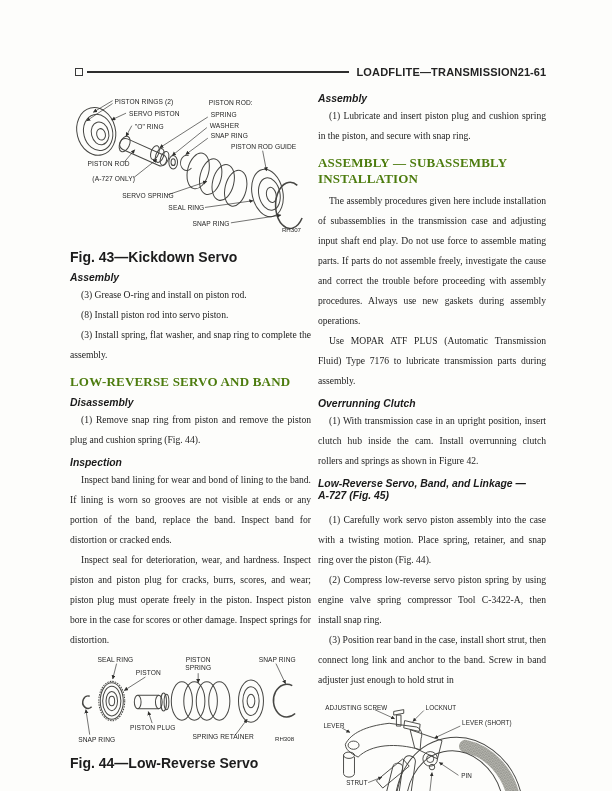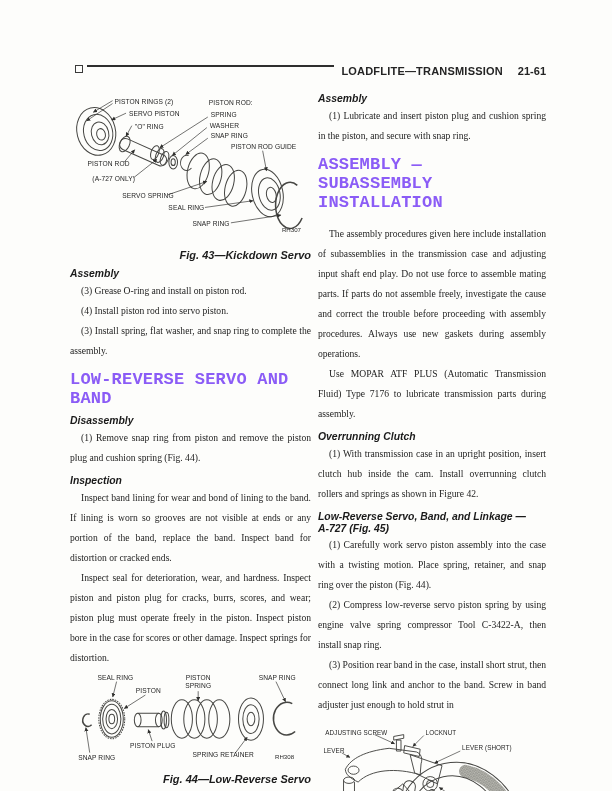--- a/index.html
+++ b/index.html
@@ -5,48 +5,48 @@
   html,body { margin:0; padding:0; }
   body { background:#e9e9e6; }
   .page {
     position:relative; width:612px; height:791px; margin:0 auto;
     background:#fdfdfb; color:#1b1b1b; overflow:hidden;
     font-family:"Liberation Serif", serif;
   }
   
   .header {
     position:absolute; left:75px; top:65px; width:471px; height:14px;
-    display:flex; align-items:flex-start;
+    display:flex; align-items:center;
     font-family:"Liberation Sans", sans-serif; font-weight:bold; font-size:11px;
     color:#242424; white-space:nowrap;
   }
   .header .sq { width:6px; height:6px; border:1.2px solid #3a3a3a; background:transparent; }
   .header .rule { flex:1; height:2px; background:#2e2e2e; margin:0 7px 0 4px; }
   .header .ttl { letter-spacing:0.2px; }
-  .header .pg { margin-left:15px; }
+  .header .pg { }
   
   .col-left  { position:absolute; left:70px;  top:92px; width:241px; }
   .col-right { position:absolute; left:318px; top:92px; width:228px; }
   p { margin:0; font-size:9.6px; line-height:20px; text-align:justify; color:#1d1d1d; }
   p.ind { text-indent:11px; }
   p.sp { margin-top:0; }
   .subhead {
     font-family:"Liberation Sans", sans-serif; font-weight:bold; font-style:italic;
     font-size:10.4px; margin:7px 0 2px; color:#1a1a1a;
   }
   .subhead.first { margin-top:1px; }
   .subhead.tight { margin-bottom:0; line-height:12px; }
   .sechead {
-    font-family:Liberation Mono, monospace; font-weight:bold;
-    font-size:17px; letter-spacing:0.2px; margin:9px 0 4px; color:#8b5cf6;
+    font-family:Liberation Serif, serif; font-weight:bold;
+    font-size:13px; letter-spacing:0.2px; margin:9px 0 4px; color:#4d7c0f;
   }
   figure { margin:0; }
   .caption {
-    font-family:"Liberation Sans", sans-serif; font-weight:bold; font-style:italic;
-    font-size:11px; text-align:right; margin:1px 0 5px; color:#1c1c1c;
+    font-family:"Liberation Sans", sans-serif; font-weight:bold; 
+    font-size:14px; text-align:left; margin:1px 0 5px; color:#1c1c1c;
   }
   svg .fig-label {
     font-family:"Liberation Sans", sans-serif; font-size:6.9px; fill:#1e1e1e;
     letter-spacing:0.1px;
   }
   svg .fig-ref { font-family:"Liberation Sans", sans-serif; font-size:6.4px; fill:#2a2a2a; }
   svg .pt { fill:none; stroke:#474744; stroke-width:1.05; stroke-linejoin:round; }
   svg .pt2 { fill:none; stroke:#474744; stroke-width:1.6; }
   svg .ld { stroke:#30302e; stroke-width:0.7; fill:none; }
 </style>
@@ -134,21 +134,21 @@
           <text class="fig-label" x="127" y="139">SNAP RING</text>
           <text class="fig-ref" x="220" y="146">RH307</text>
         </g>
       </svg>
       <figcaption class="caption">Fig. 43—Kickdown Servo</figcaption>
     </figure>
 
 
     <div class="subhead">Assembly</div>
     <p class="ind">(3) Grease O-ring and install on piston rod.</p>
-    <p class="ind">(4) Install piston rod into servo piston.</p>
+    <p class="ind">(8) Install piston rod into servo piston.</p>
     <p class="ind">(3) Install spring, flat washer, and snap ring to complete the assembly.</p>
 
     <div class="sechead">LOW-REVERSE SERVO AND BAND</div>
 
     <div class="subhead">Disassembly</div>
     <p class="ind">(1) Remove snap ring from piston and remove the piston plug and cushion spring (Fig. 44).</p>
 
     <div class="subhead">Inspection</div>
     <p class="ind">Inspect band lining for wear and bond of lining to the band. If lining is worn so grooves are not visible at ends or any portion of the band, replace the band. Inspect band for distortion or cracked ends.</p>
     <p class="ind">Inspect seal for deterioration, wear, and hardness. Inspect piston and piston plug for cracks, burrs, scores, and wear; piston plug must operate freely in the piston. Inspect piston bore in the case for scores or other damage. Inspect springs for distortion.</p>
@@ -211,29 +211,29 @@
       <figcaption class="caption">Fig. 44—Low-Reverse Servo</figcaption>
     </figure>
   </div>
 
   <div class="col-right">
 
     <div class="subhead first">Assembly</div>
     <p class="ind">(1) Lubricate and insert piston plug and cushion spring in the piston, and secure with snap ring.</p>
 
     <div class="sechead">ASSEMBLY — SUBASSEMBLY INSTALLATION</div>
-    <p class="ind" style="margin-top:12px;">The assembly procedures given here include installation of subassemblies in the transmission case and adjusting input shaft end play. Do not use force to assemble mating parts. If parts do not assemble freely, investigate the cause and correct the trouble before proceeding with assembly procedures. Always use new gaskets during assembly operations.</p>
+    <p class="ind" style="margin-top:4px;">The assembly procedures given here include installation of subassemblies in the transmission case and adjusting input shaft end play. Do not use force to assemble mating parts. If parts do not assemble freely, investigate the cause and correct the trouble before proceeding with assembly procedures. Always use new gaskets during assembly operations.</p>
     <p class="ind">Use MOPAR ATF PLUS (Automatic Transmission Fluid) Type 7176 to lubricate transmission parts during assembly.</p>
 
     <div class="subhead">Overrunning Clutch</div>
     <p class="ind">(1) With transmission case in an upright position, insert clutch hub inside the cam. Install overrunning clutch rollers and springs as shown in Figure 42.</p>
 
     <div class="subhead tight">Low-Reverse Servo, Band, and Linkage —</div>
     <div class="subhead tight" style="margin-top:0;">A-727 (Fig. 45)</div>
-    <p class="ind" style="margin-top:0;">(1) Carefully work servo piston assembly into the case with a twisting motion. Place spring, retainer, and snap ring over the piston (Fig. 44).</p>
+    <p class="ind" style="margin-top:8px;">(1) Carefully work servo piston assembly into the case with a twisting motion. Place spring, retainer, and snap ring over the piston (Fig. 44).</p>
     <p class="ind">(2) Compress low-reverse servo piston spring by using engine valve spring compressor Tool C-3422-A, then install snap ring.</p>
     <p class="ind">(3) Position rear band in the case, install short strut, then connect long link and anchor to the band. Screw in band adjuster just enough to hold strut in</p>
 
     <figure style="margin-top:5px;">
       <svg width="228" height="208" viewBox="0 0 250 212">
         <defs>
           <marker id="ar45" markerWidth="7" markerHeight="7" refX="5.5" refY="3" orient="auto">
             <path d="M0 0 L6 3 L0 6 Z" fill="#30302e"></path>
           </marker>
           <pattern id="speck45" width="3" height="3" patternUnits="userSpaceOnUse">

